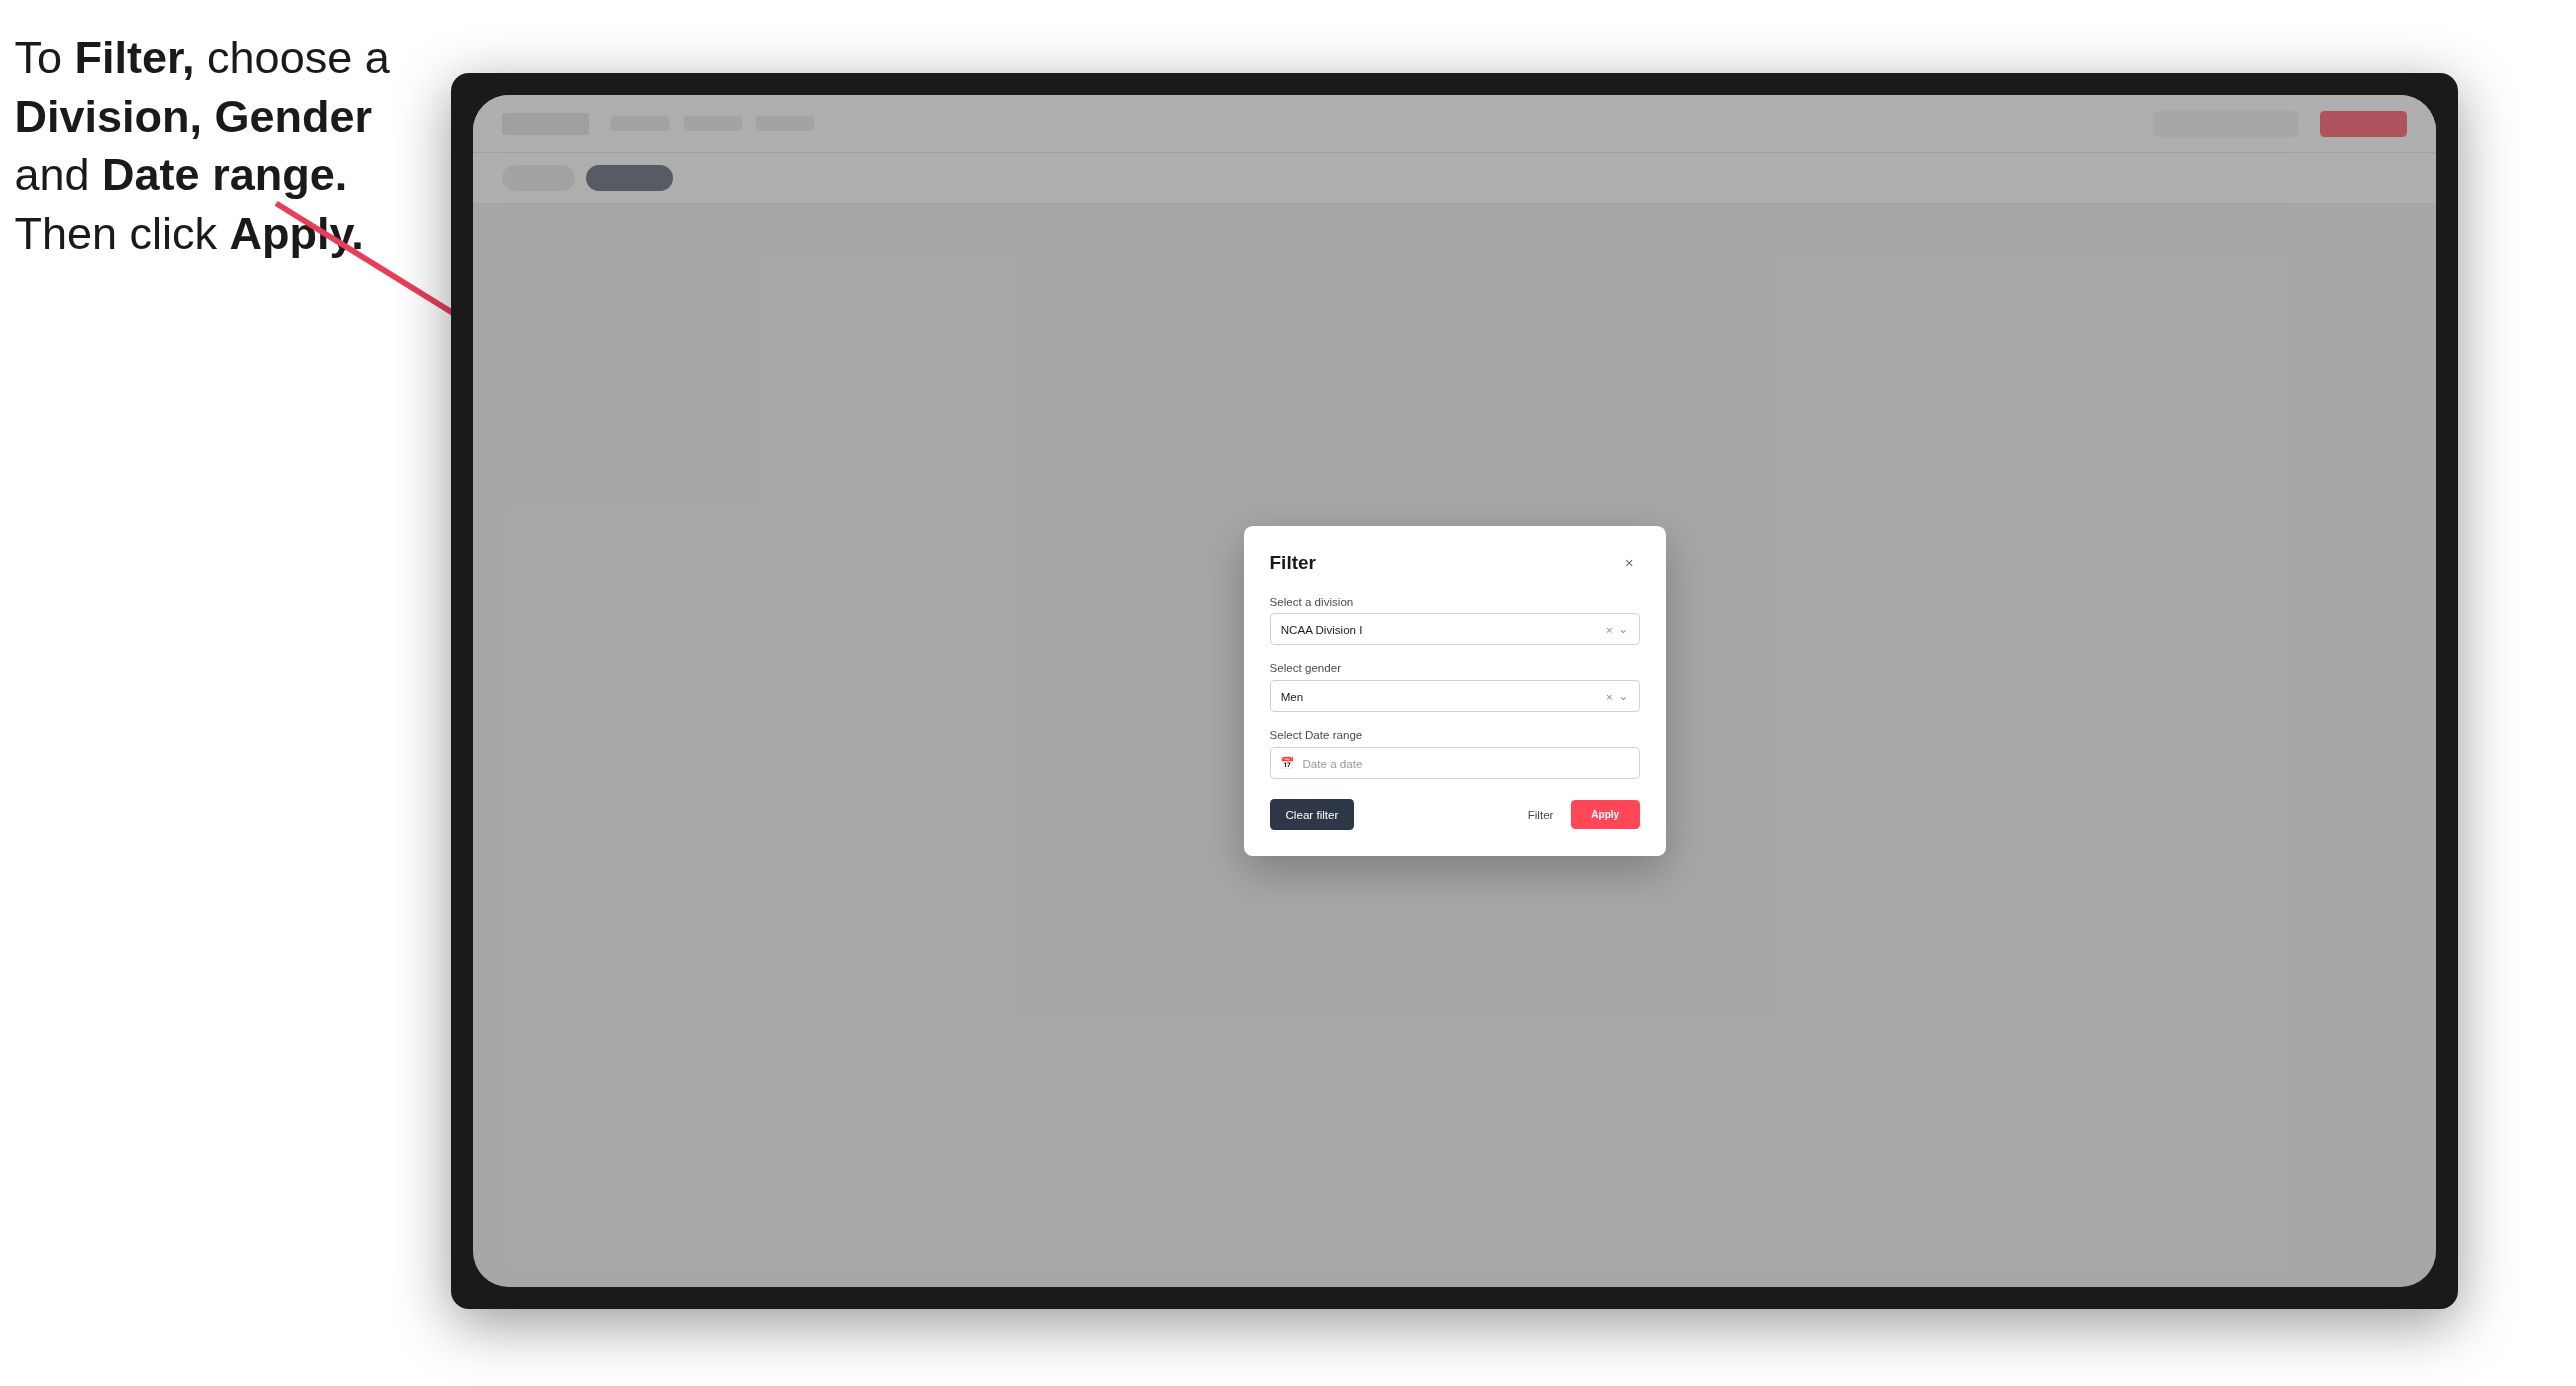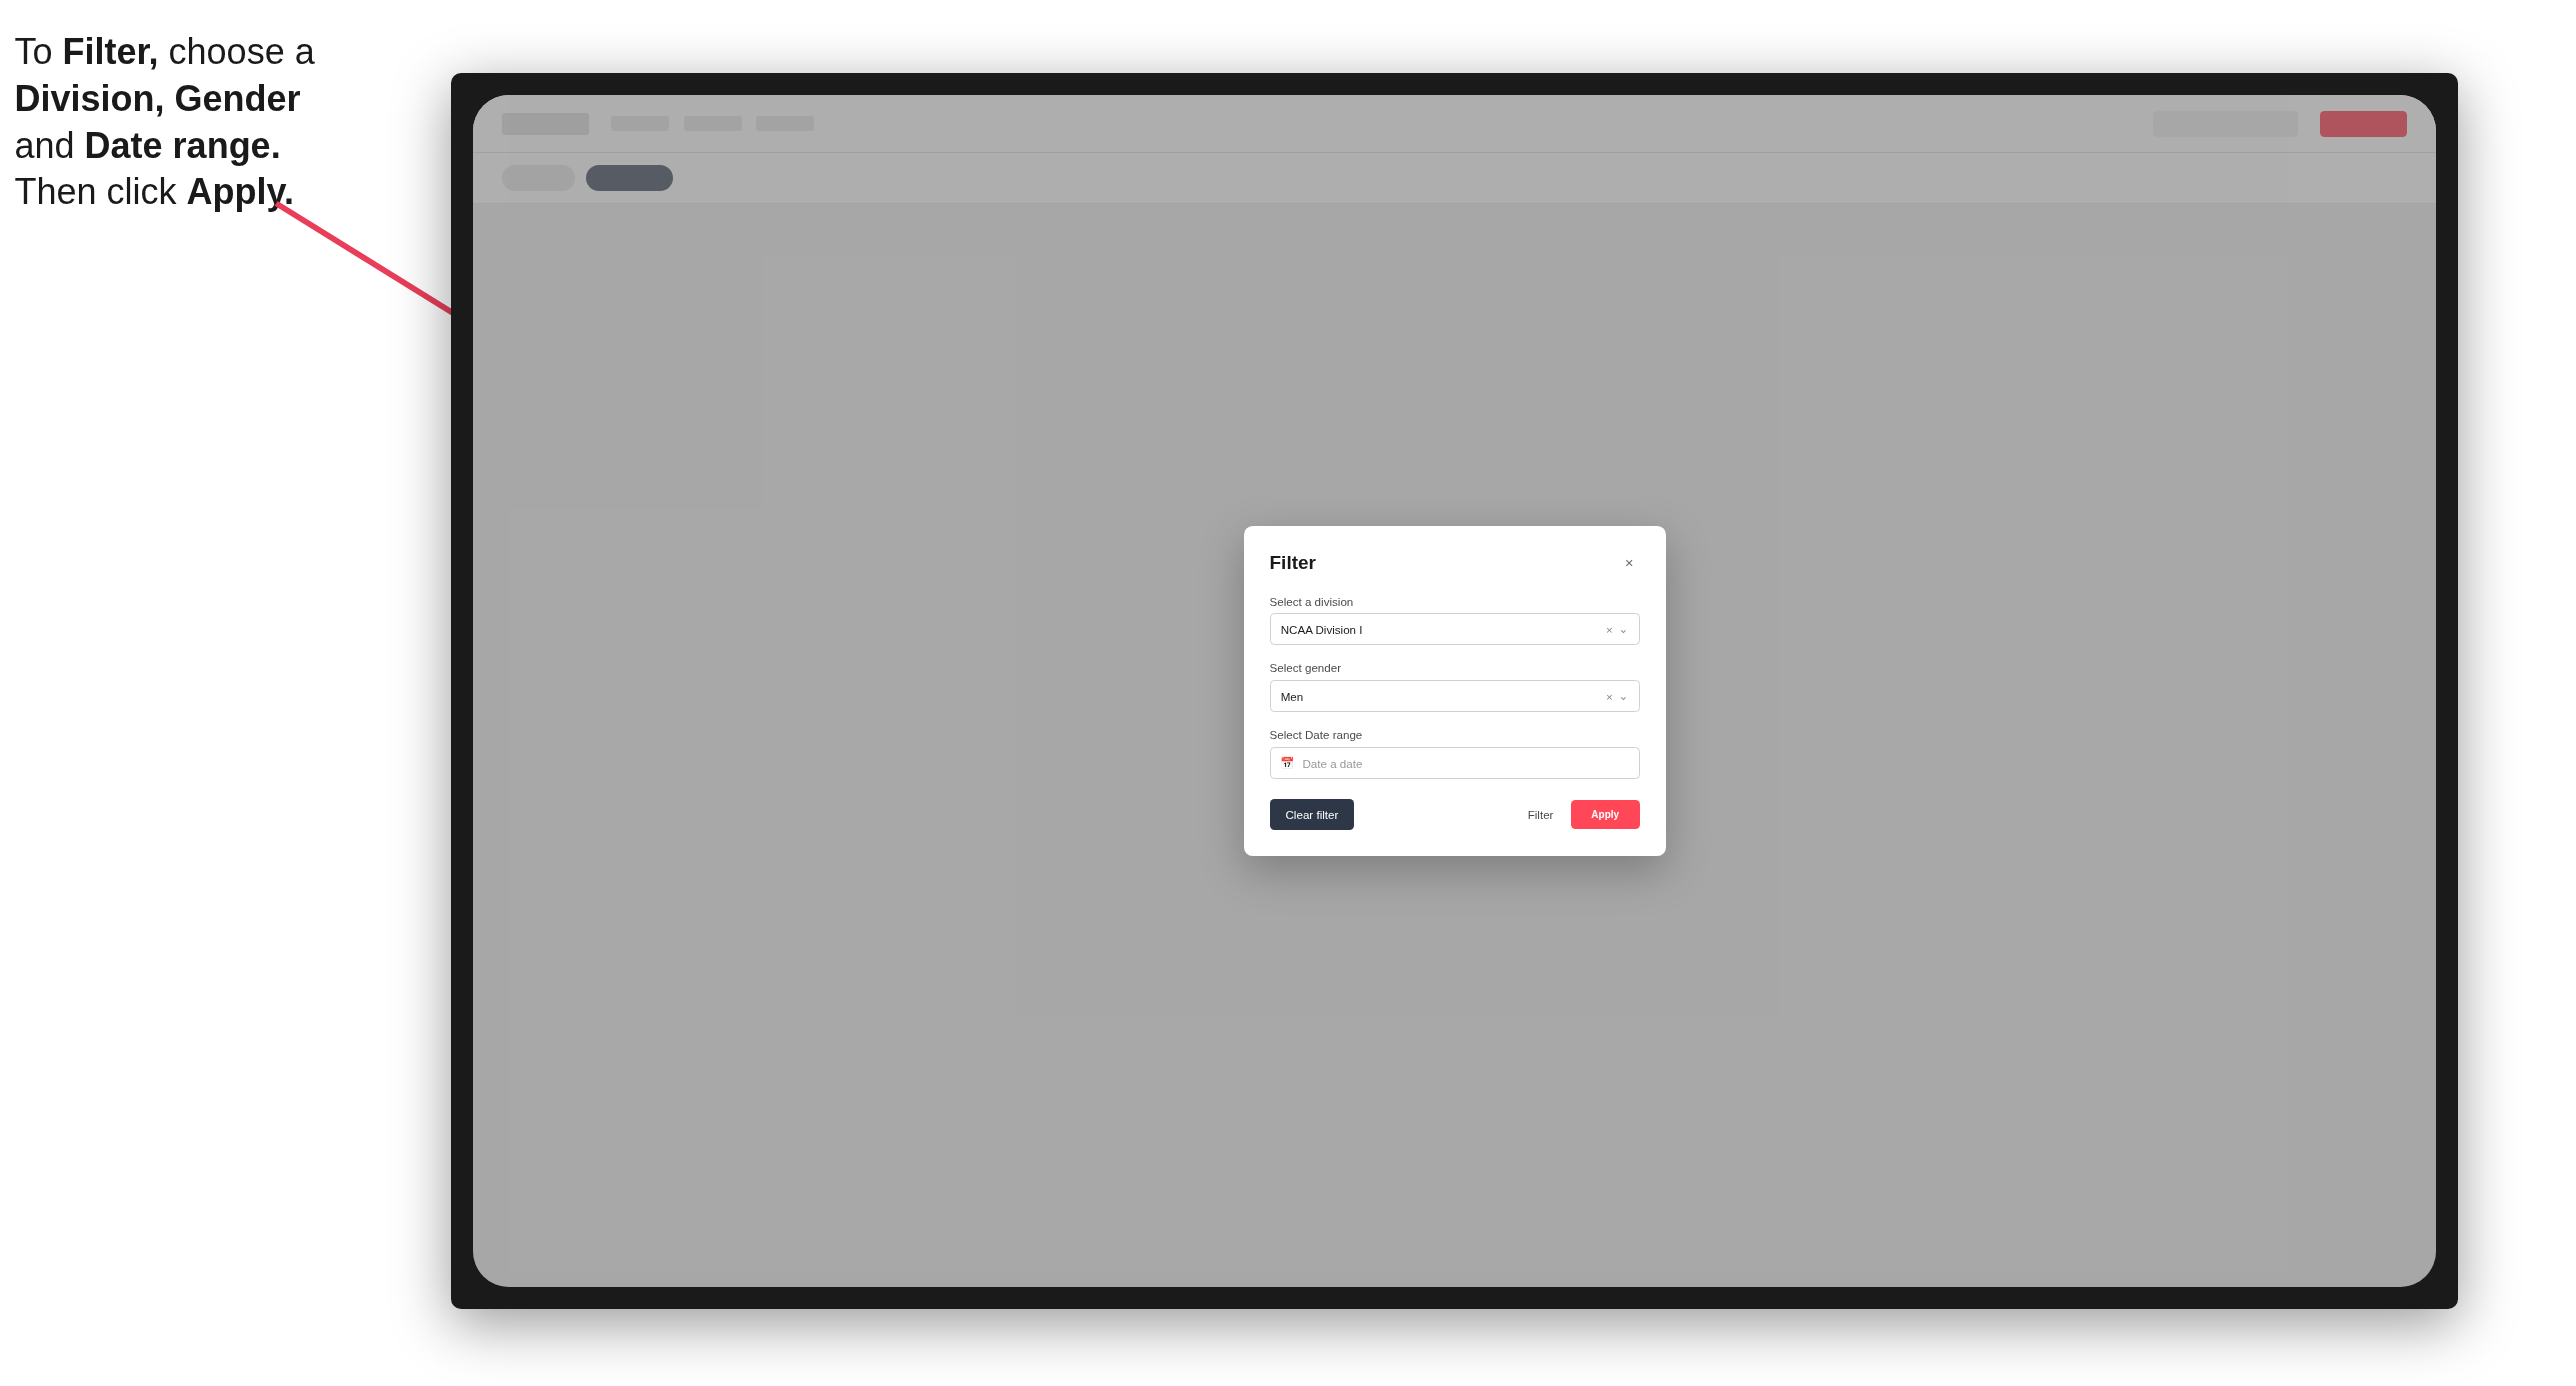--- a/index.html
+++ b/index.html
@@ -11,21 +11,21 @@
       position: relative;
       overflow: hidden;
     }
 
     
     .instruction-text {
       position: absolute;
       top: 29px;
       left: 14.5px;
       width: 378px;
-      font-size: 36px;
+      font-size: 45px;
       line-height: 1.3;
       color: #1a1a1a;
     }
     .instruction-text .bold { font-weight: 800; }
 
     
     .arrow-svg {
       position: absolute;
       top: 145px;
       left: 218px;
@@ -35,21 +35,21 @@
     }
 
     
     .tablet-frame {
       position: absolute;
       top: 73px;
       left: 451px;
       width: 2007px;
       height: 1236px;
       background: #1a1a1a;
-      border-radius: 10px;
+      border-radius: 18px;
       padding: 22px;
       box-shadow: 0 14.5px 58px rgba(0,0,0,0.4);
     }
 
     .tablet-screen {
       width: 100%;
       height: 100%;
       background: #f0f0f0;
       border-radius: 36px;
       overflow: hidden;

